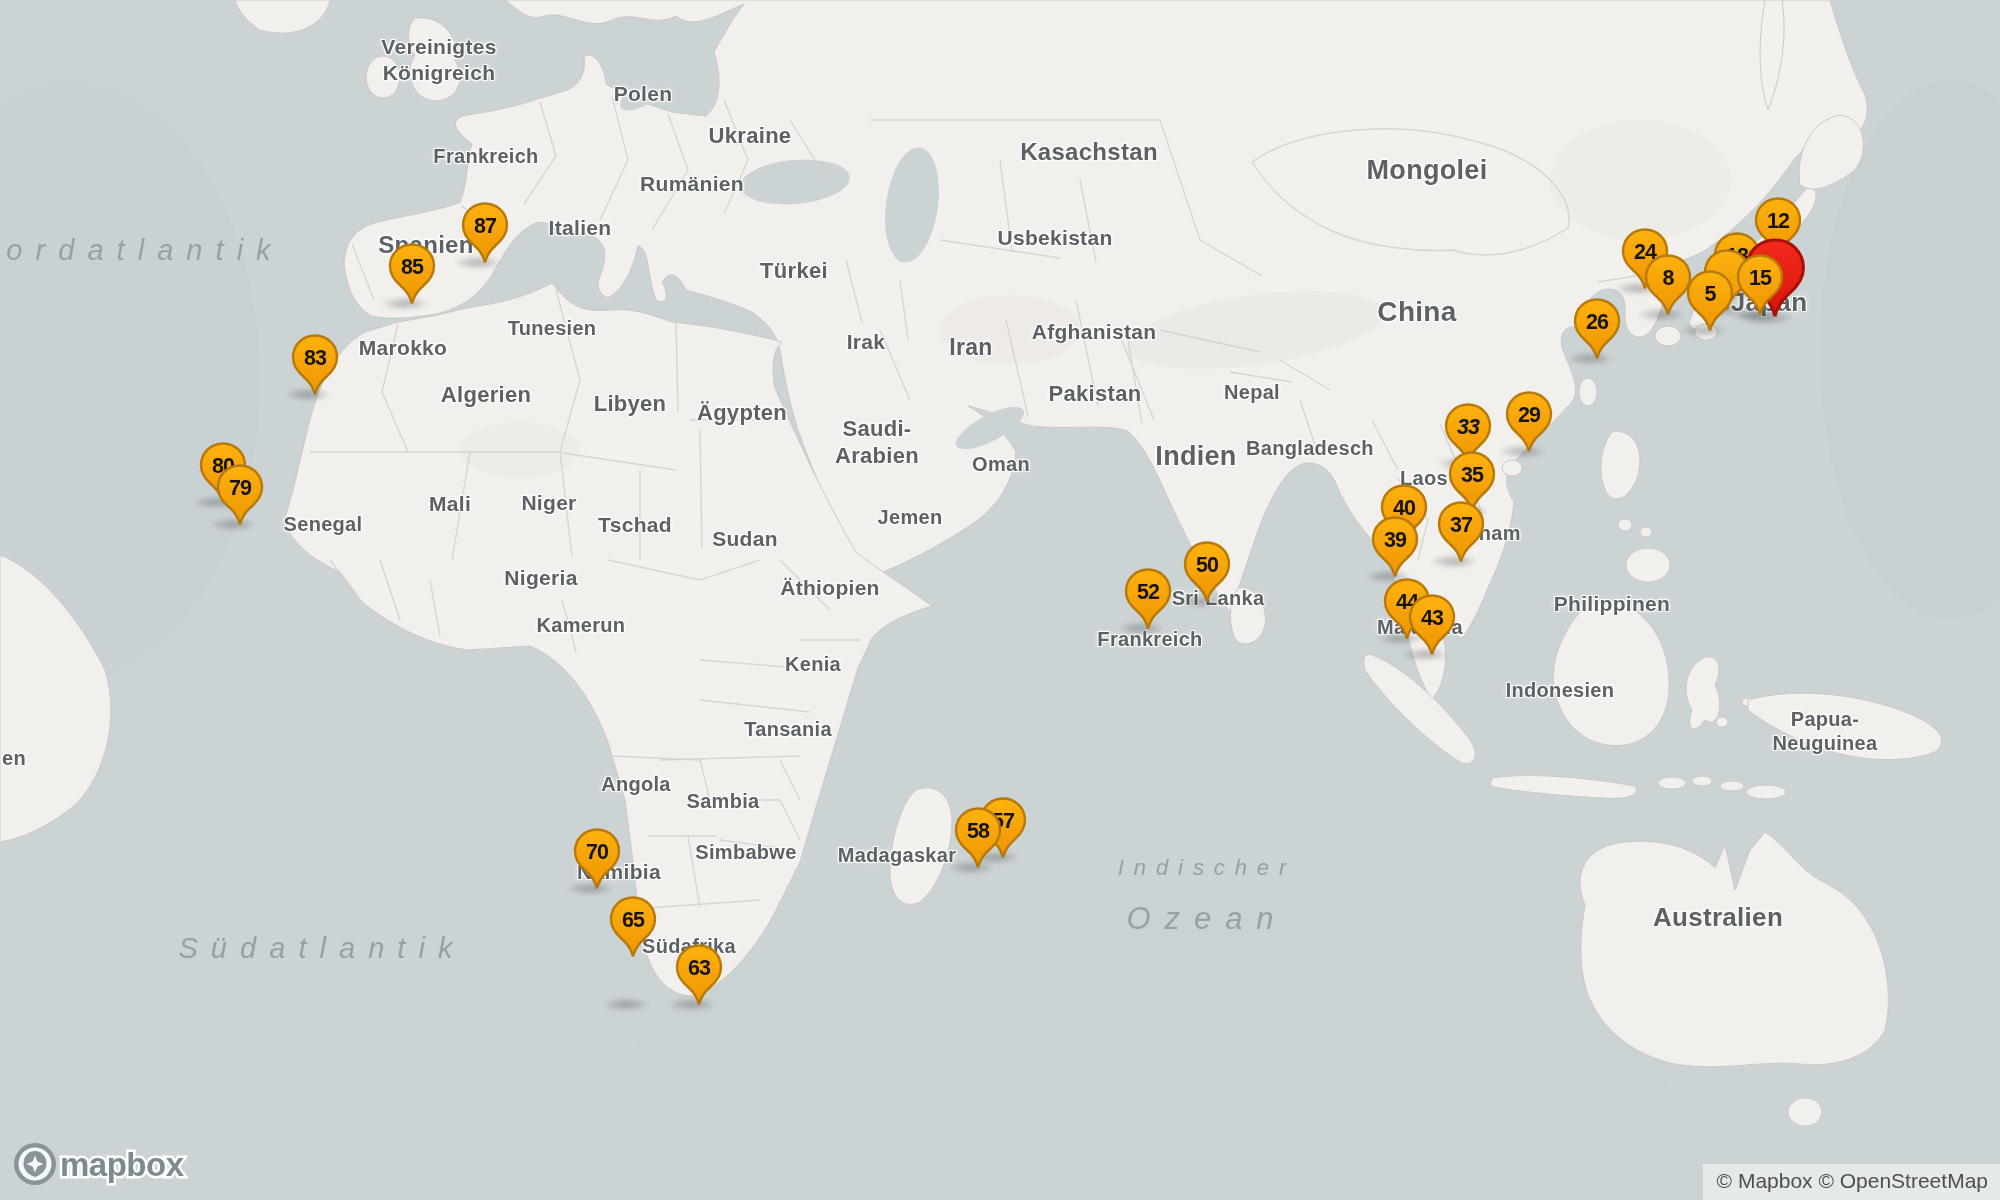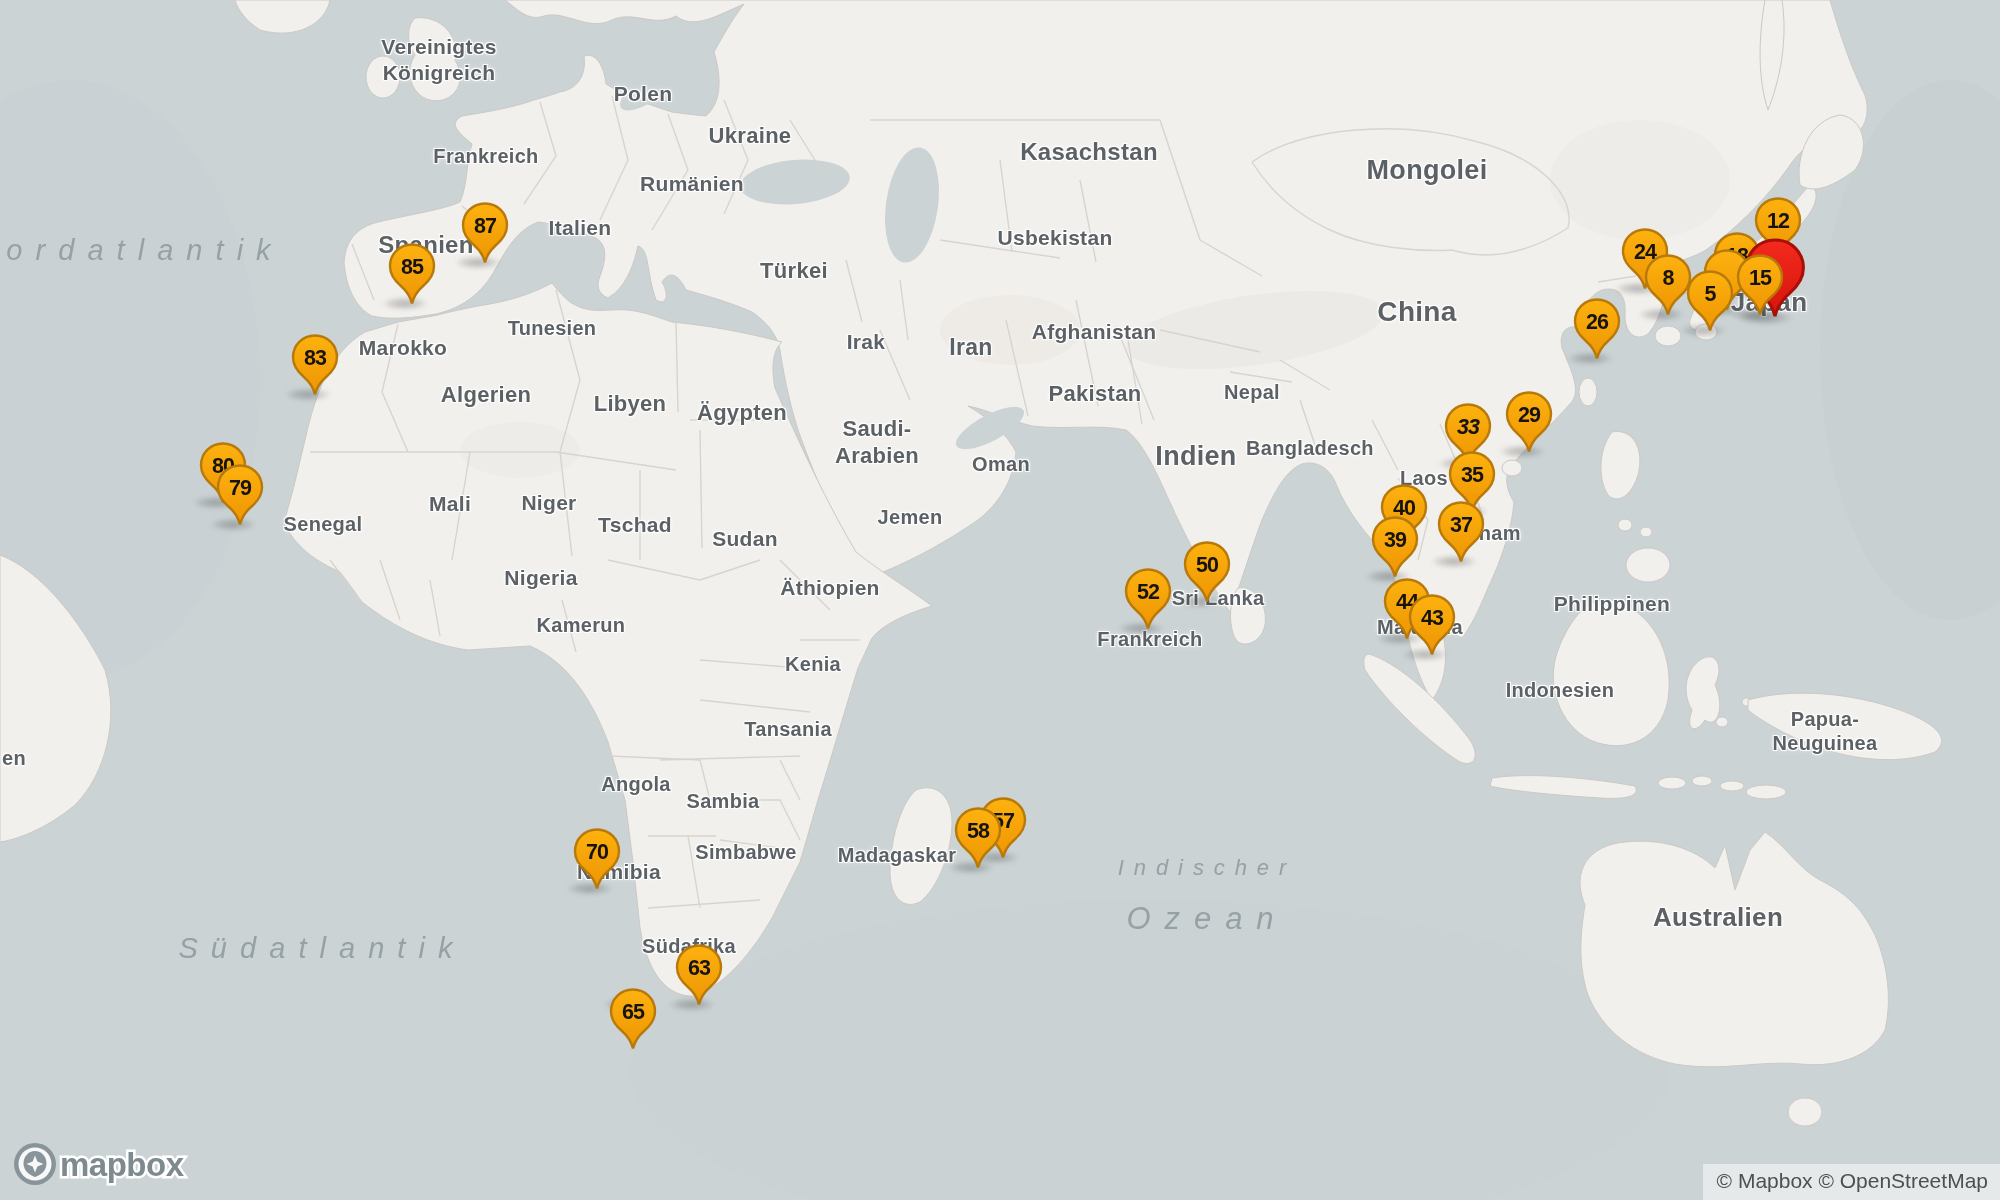--- a/index.html
+++ b/index.html
@@ -292,21 +292,21 @@
           <path d="M24 1.5 C11.3 1.5 2 11.2 2 23.3 C2 32 6.7 37.6 12.4 42.5 C17.8 47.2 22.2 52.8 24 60.5 C25.8 52.8 30.2 47.2 35.6 42.5 C41.3 37.6 46 32 46 23.3 C46 11.2 36.7 1.5 24 1.5 Z" fill="url(#gradO)" stroke="#b8790b" stroke-width="2.4"></path>
           <text x="24" y="31" text-anchor="middle" font-family="Liberation Sans, sans-serif" font-size="21.5" font-weight="bold" letter-spacing="-1" fill="#171310">58</text>
         </svg>
       </div>
       <div class="pin" style="left: 573px; top: 828px;">
         <svg width="48" height="62" viewBox="0 0 48 62">
           <path d="M24 1.5 C11.3 1.5 2 11.2 2 23.3 C2 32 6.7 37.6 12.4 42.5 C17.8 47.2 22.2 52.8 24 60.5 C25.8 52.8 30.2 47.2 35.6 42.5 C41.3 37.6 46 32 46 23.3 C46 11.2 36.7 1.5 24 1.5 Z" fill="url(#gradO)" stroke="#b8790b" stroke-width="2.4"></path>
           <text x="24" y="31" text-anchor="middle" font-family="Liberation Sans, sans-serif" font-size="21.5" font-weight="bold" letter-spacing="-1" fill="#171310">70</text>
         </svg>
       </div>
-      <div class="pin" style="left: 609px; top: 988px;">
+      <div class="pin" style="left: 609px; top: 896px;">
         <svg width="48" height="62" viewBox="0 0 48 62">
           <path d="M24 1.5 C11.3 1.5 2 11.2 2 23.3 C2 32 6.7 37.6 12.4 42.5 C17.8 47.2 22.2 52.8 24 60.5 C25.8 52.8 30.2 47.2 35.6 42.5 C41.3 37.6 46 32 46 23.3 C46 11.2 36.7 1.5 24 1.5 Z" fill="url(#gradO)" stroke="#b8790b" stroke-width="2.4"></path>
           <text x="24" y="31" text-anchor="middle" font-family="Liberation Sans, sans-serif" font-size="21.5" font-weight="bold" letter-spacing="-1" fill="#171310">65</text>
         </svg>
       </div>
       <div class="pin" style="left: 675px; top: 944px;">
         <svg width="48" height="62" viewBox="0 0 48 62">
           <path d="M24 1.5 C11.3 1.5 2 11.2 2 23.3 C2 32 6.7 37.6 12.4 42.5 C17.8 47.2 22.2 52.8 24 60.5 C25.8 52.8 30.2 47.2 35.6 42.5 C41.3 37.6 46 32 46 23.3 C46 11.2 36.7 1.5 24 1.5 Z" fill="url(#gradO)" stroke="#b8790b" stroke-width="2.4"></path>
           <text x="24" y="31" text-anchor="middle" font-family="Liberation Sans, sans-serif" font-size="21.5" font-weight="bold" letter-spacing="-1" fill="#171310">63</text>
         </svg>

